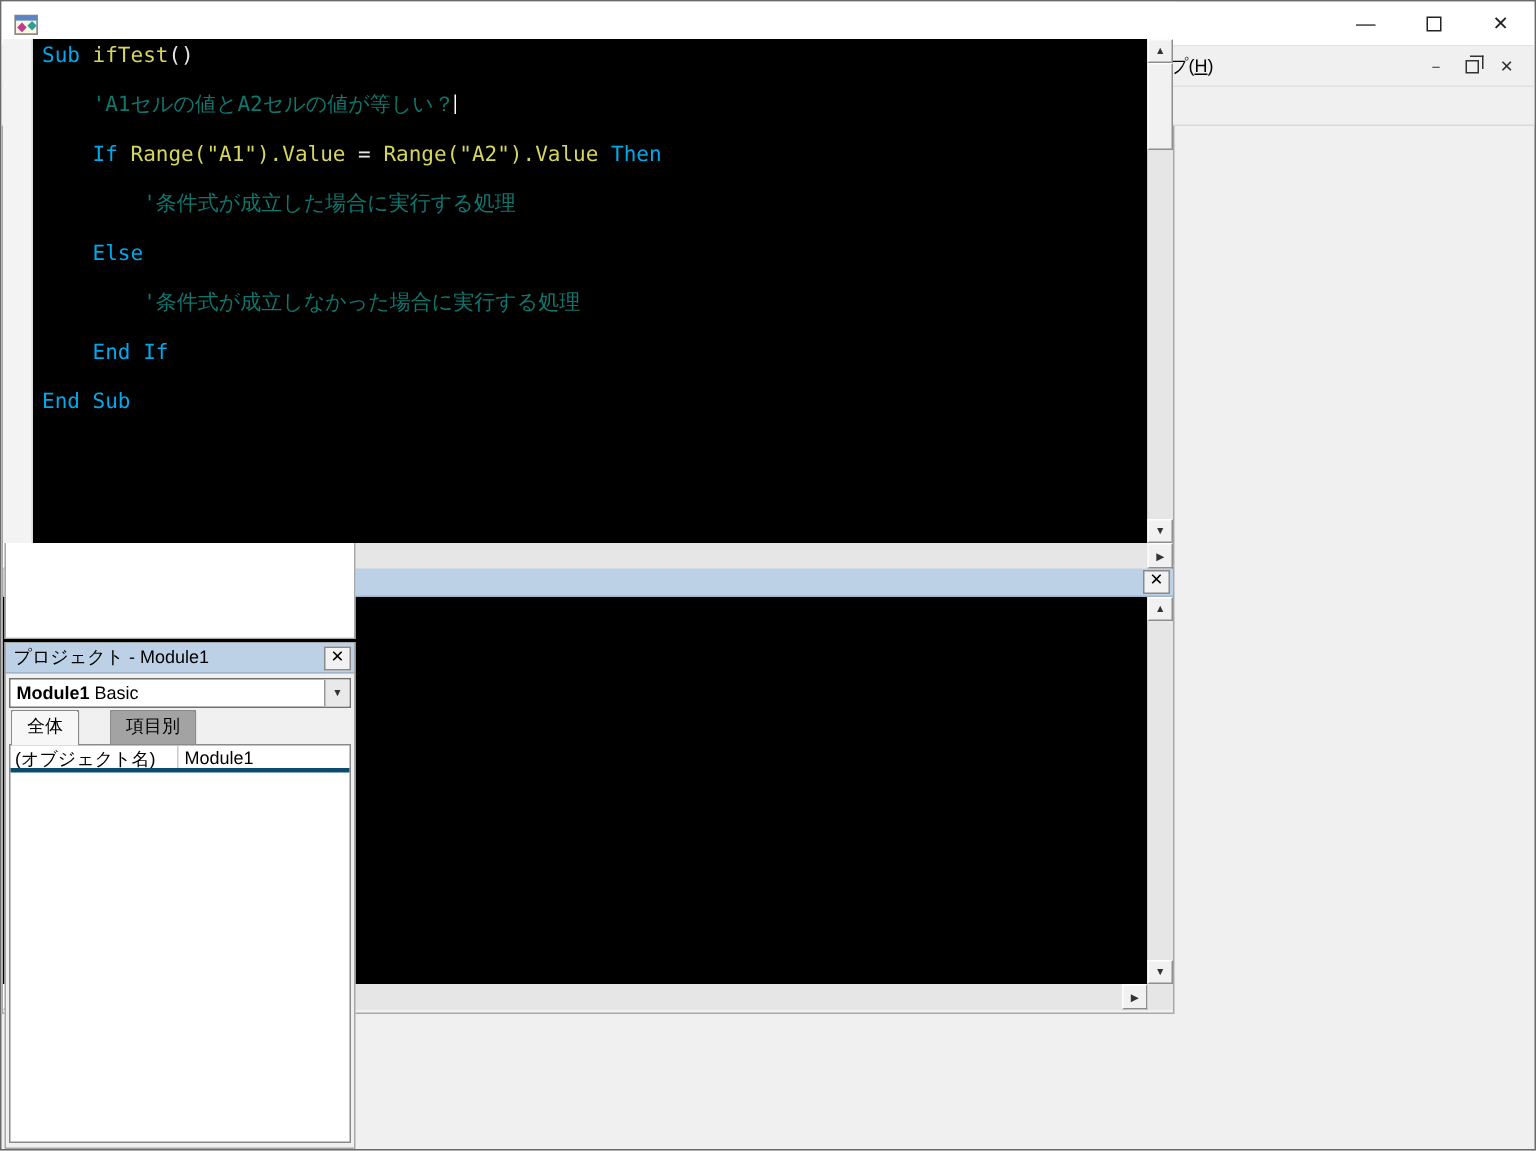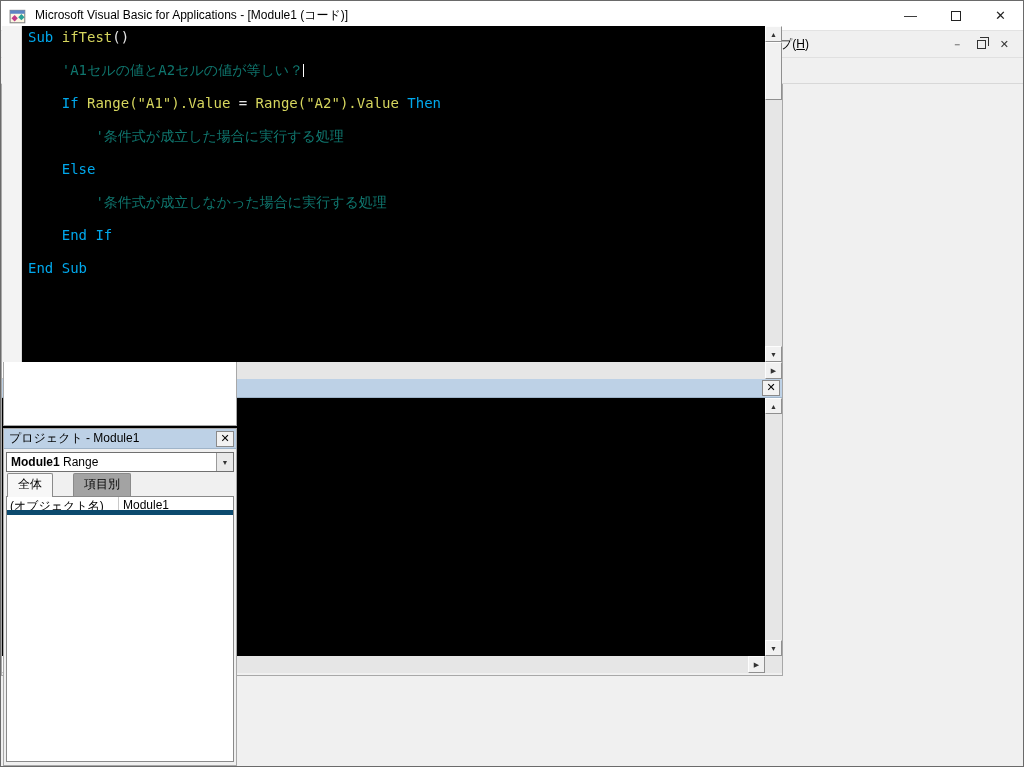--- a/index.html
+++ b/index.html
@@ -82,21 +82,21 @@
   .t-ico { width:17px; height:16px; flex:0 0 17px; }
   .t-ico svg { width:16px; height:16px; }
   
   #properties-panel { left:2px; top:427px; width:234px; height:338px; }
   .prop-combo-wrap { padding:3px 2px 2px 2px; }
   .prop-tabs { display:flex; align-items:flex-end; height:22px; padding:2px 2px 0 3px; gap:20px; }
   .tab { padding:2px 10px 3px 10px; border:1px solid #8a8a8a; border-bottom:none; background:#a3a3a3;
     border-radius:2px 2px 0 0; position:relative; }
   .tab.active { background:#f7f7f7; z-index:2; top:1px; padding-bottom:4px; }
   .prop-grid { margin:0 2px; background:#fff; border:1px solid #8a8a8a; height:calc(100% - 70px); }
-  .prop-row { display:flex; height:18px; border-bottom:5px solid #0c4a6e; }
+  .prop-row { display:flex; height:18px; border-bottom:3px solid #0c4a6e; }
   .prop-row .k { width:112px; padding:1px 3px; border-right:1px solid #c9c9c9; white-space:nowrap; overflow:hidden; }
   .prop-row .v { flex:1; padding:1px 4px; white-space:nowrap; }
   
   #code-window { left:240px; top:84px; width:782px; height:376px; background:#f0f0f0; border:1px solid #a8a8a8; }
   .combo-row { display:flex; gap:8px; padding:2px 2px; }
   .combo-row .combo { flex:1; }
   .code-body { position:relative; height:336px; display:flex; }
   .margin-bar { width:20px; background:#f3f3f3; border-right:1px solid #dadada; }
   .code-area { flex:1; background:#000; overflow:hidden; padding:3px 0 0 6px;
     font-family:"DejaVu Sans Mono","Liberation Mono",monospace; font-size:14px; line-height:16.5px; white-space:pre; }
@@ -134,21 +134,20 @@
 
 <div class="titlebar">
   <span class="app-ico">
     <svg viewBox="0 0 16 16">
         <rect x="1" y="3" width="13" height="11" fill="#fdf6e3" stroke="#888"></rect>
         <rect x="1" y="3" width="13" height="3" fill="#5b84c4"></rect>
         <rect x="3" y="8" width="4" height="4" fill="#c13b8a" transform="rotate(45 5 10)"></rect>
         <rect x="9" y="7" width="4" height="4" fill="#2aa198" transform="rotate(45 11 9)"></rect>
       </svg>
   </span>
-  <span class="ttl">Microsoft Visual Basic for Applications - [Module1 (コード)]</span>
   <div class="win-ctrls">
     <div class="wbtn">
         <span>—</span>
       </div>
     <div class="wbtn">
         <span class="restore-glyph"></span>
       </div>
     <div class="wbtn">
         <span>✕</span>
       </div>
@@ -444,21 +443,21 @@
 
 <div id="properties-panel" class="panel">
   <div class="p-title">
     <span>プロジェクト - Module1</span>
     <span class="p-close">
         <span>✕</span>
       </span>
   </div>
   <div class="prop-combo-wrap">
     <div class="combo">
-      <span class="c-txt"><b>Module1</b>&nbsp;<span>Range</span></span>
+      <span class="c-txt"><b>Module1</b>&nbsp;<span>Basic</span></span>
       <span class="c-btn">▼</span>
     </div>
   </div>
   <div class="prop-tabs" id="prop-tabs">
       <span class="tab active">全体</span>
       <span class="tab">項目別</span>
     </div>
   <div class="prop-grid" id="prop-grid">
       <div class="prop-row">
         <span class="k">(オブジェクト名)</span>

